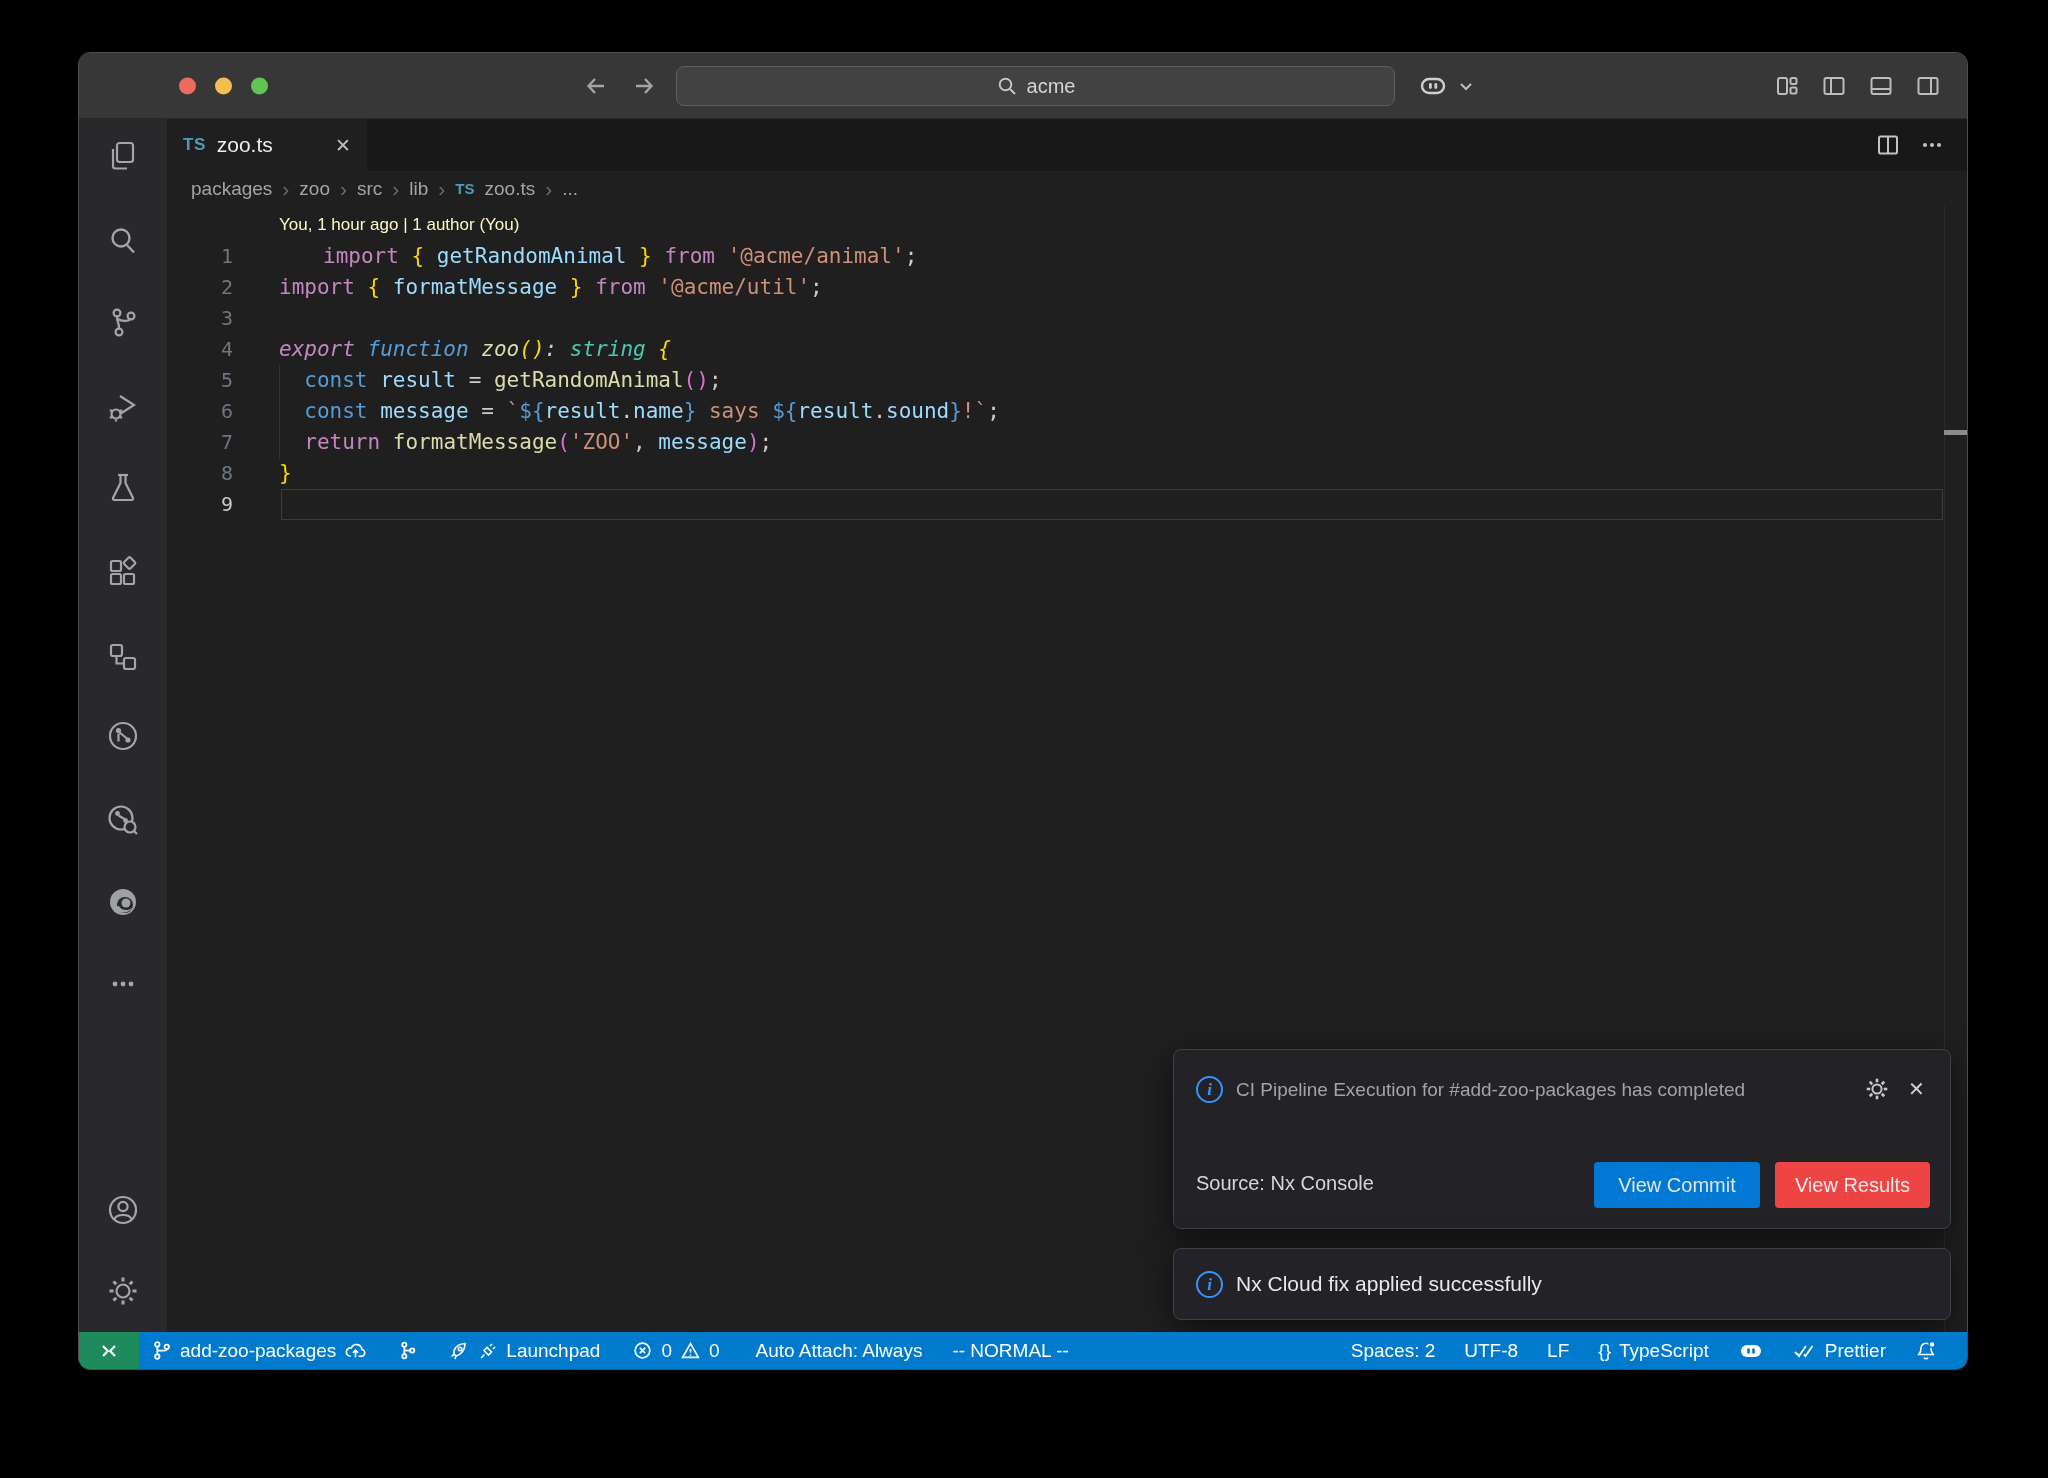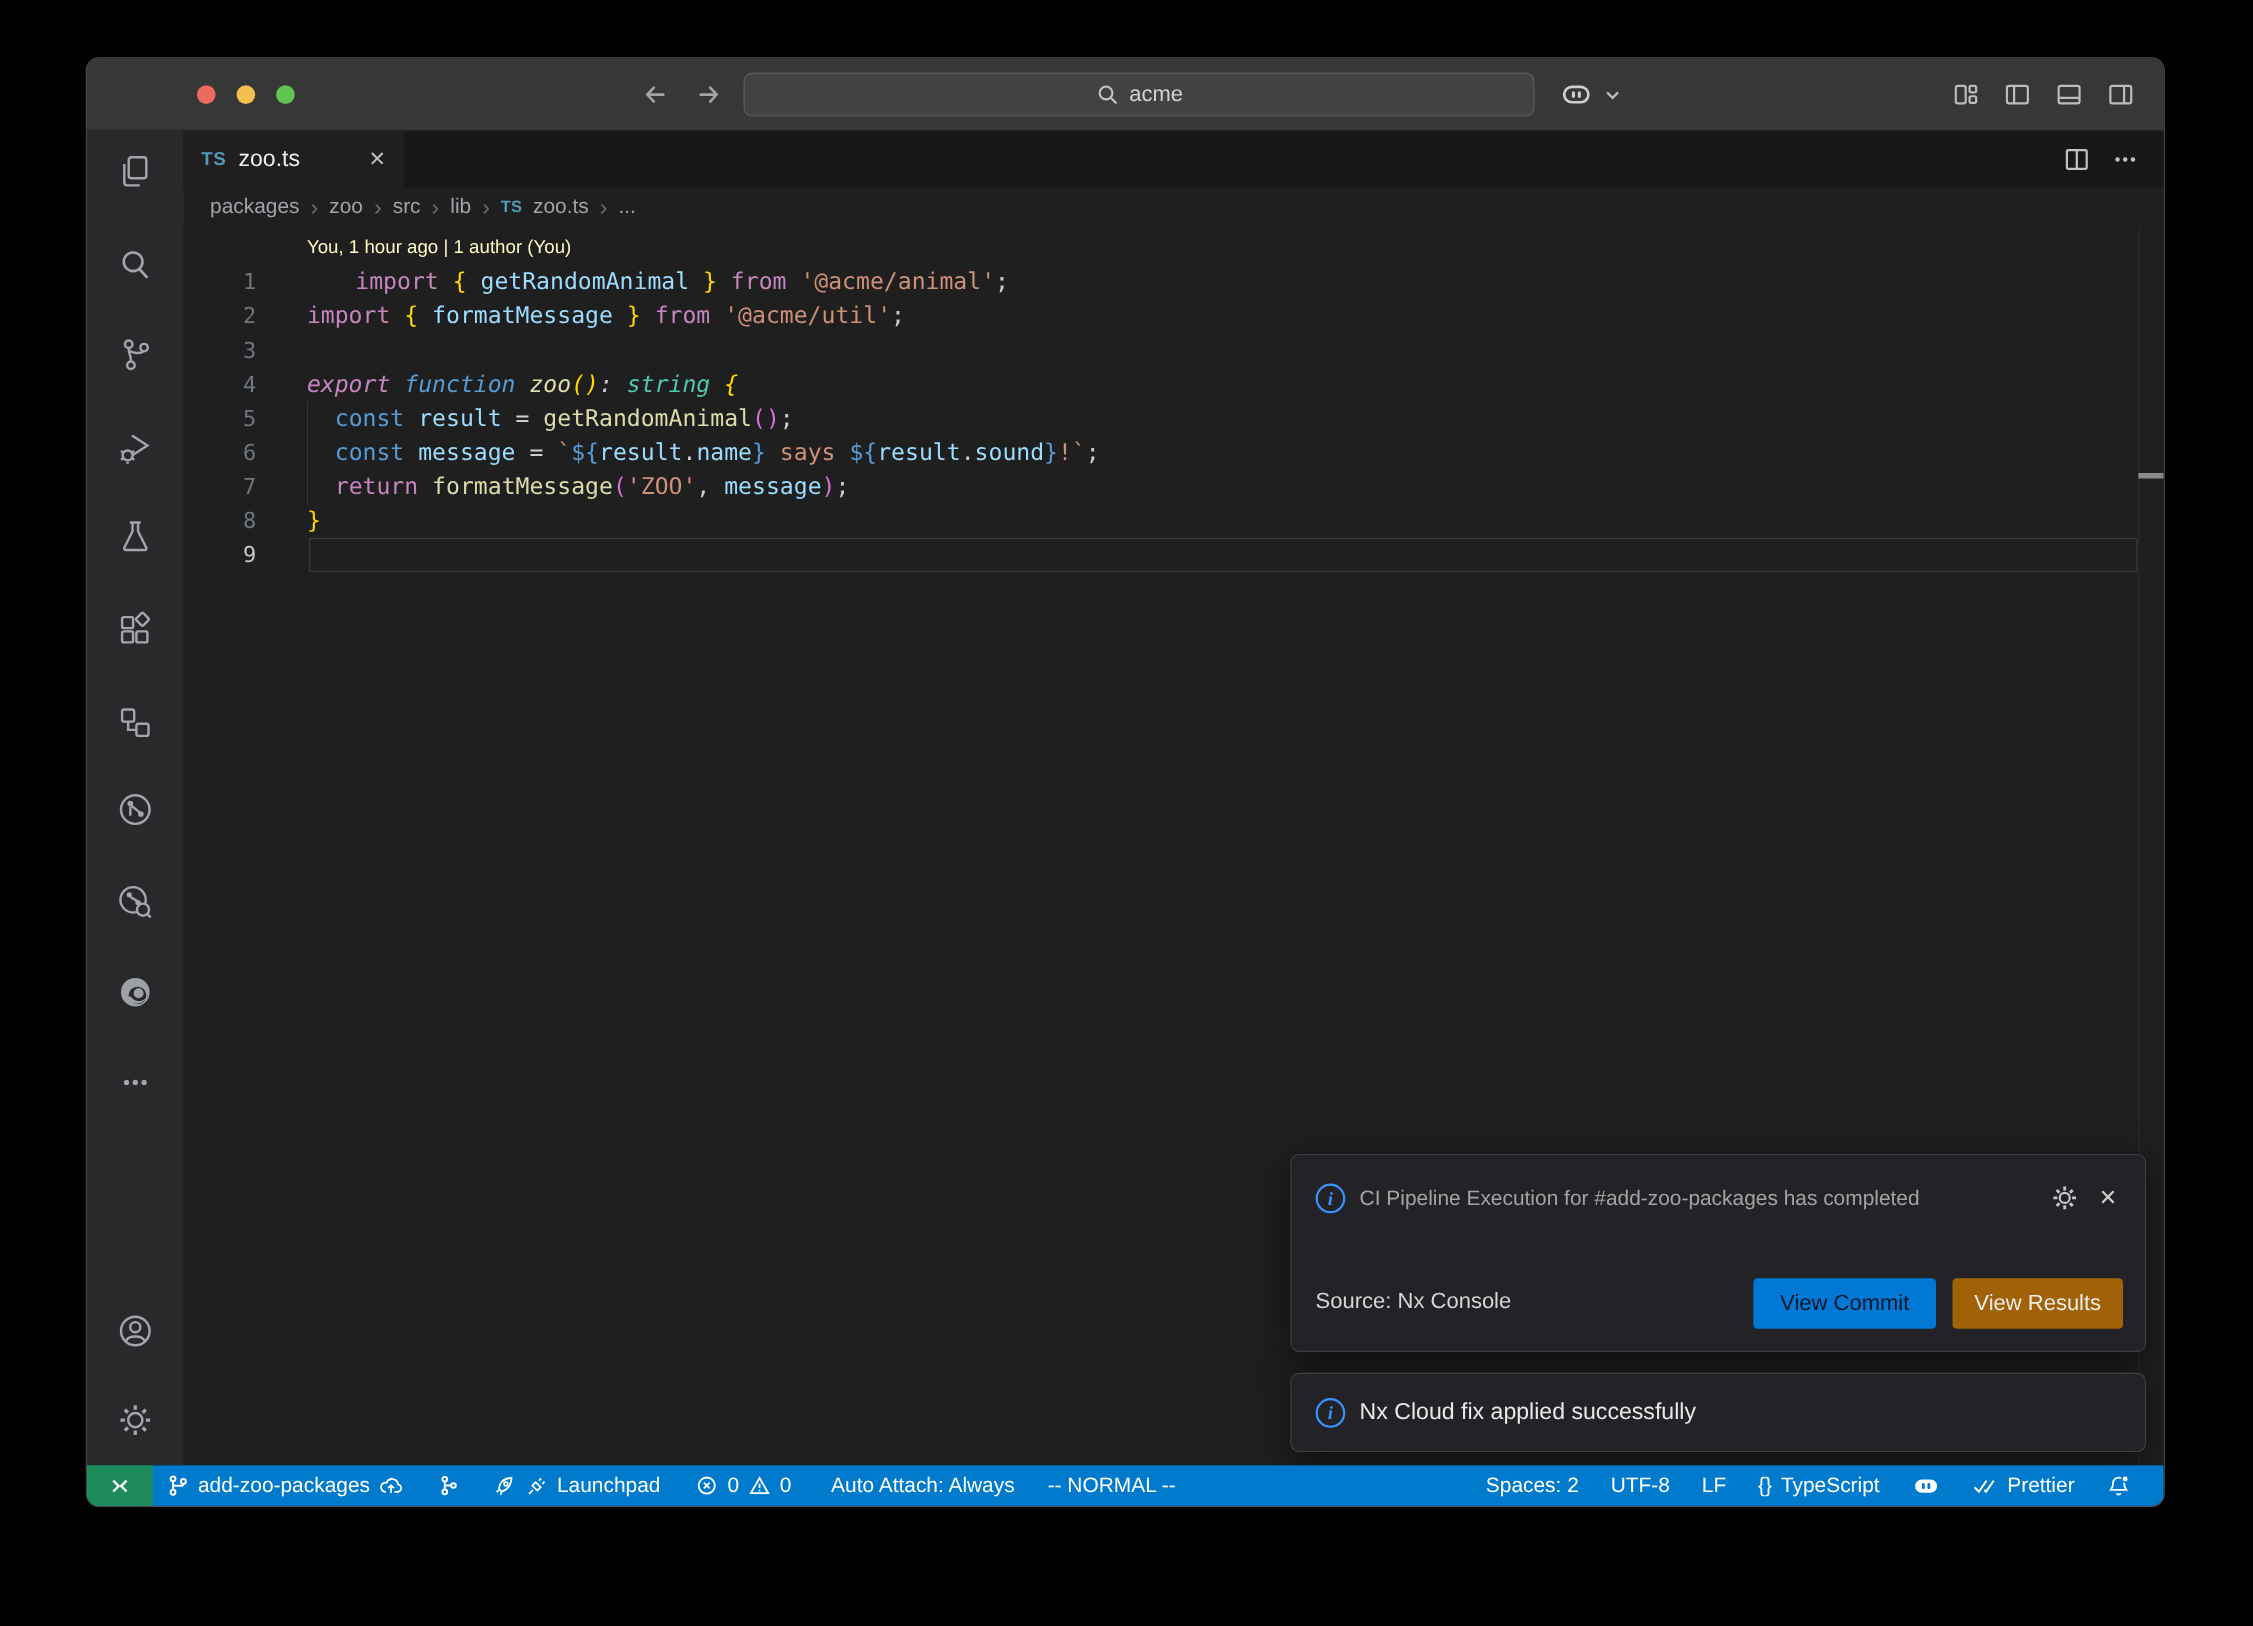--- a/index.html
+++ b/index.html
@@ -62,22 +62,22 @@
     font:italic 700 17px "Liberation Serif",serif; }
   .toast-1 .info-icon { left:22px; top:26px; }
   .toast-2 .info-icon { left:22px; top:22px; }
   .toast-msg-1 { position:absolute; left:62px; top:21px; width:620px; font-size:19px; line-height:38px; color:#a3a3a3; }
   .toast-msg-2 { position:absolute; left:62px; top:0; height:100%; display:flex; align-items:center; font-size:21px; color:#e8e8e8; }
   .toast-gear { position:absolute; left:690px; top:26px; width:26px; height:26px; }
   .toast-close { position:absolute; left:734px; top:26px; color:#cfcfcf; font-size:20px; line-height:26px; }
   .toast-src { position:absolute; left:22px; top:120px; font-size:20px; line-height:27px; color:#d6d6d6; }
   .btn { position:absolute; top:112px; height:46px; border-radius:4px; font-size:20px;
     display:flex; align-items:center; justify-content:center; }
-  .btn-primary { left:420px; width:166px; background:#0078D4; color:#0f172a; }
-  .btn-secondary { left:601px; width:155px; background:#a16207; color:#ececec; }
+  .btn-primary { left:420px; width:166px; background:#0078D4; color:#e5e5e5; }
+  .btn-secondary { left:601px; width:155px; background:#ef4444; color:#ececec; }
 
   
   .statusbar { height:37px; flex:none; background:#007ACC; color:#fff; display:flex; align-items:center;
     font-size:19px; white-space:nowrap; }
   .remote { width:60px; height:100%; background:#1E8C5A; flex:none; display:flex; align-items:center; justify-content:center; }
   .sb-item { display:flex; align-items:center; gap:8px; }
   .sb-right { margin-left:auto; display:flex; align-items:center; gap:29px; padding-right:30px; }
   .sb-icn { display:flex; align-items:center; }
 </style>
 </head>

